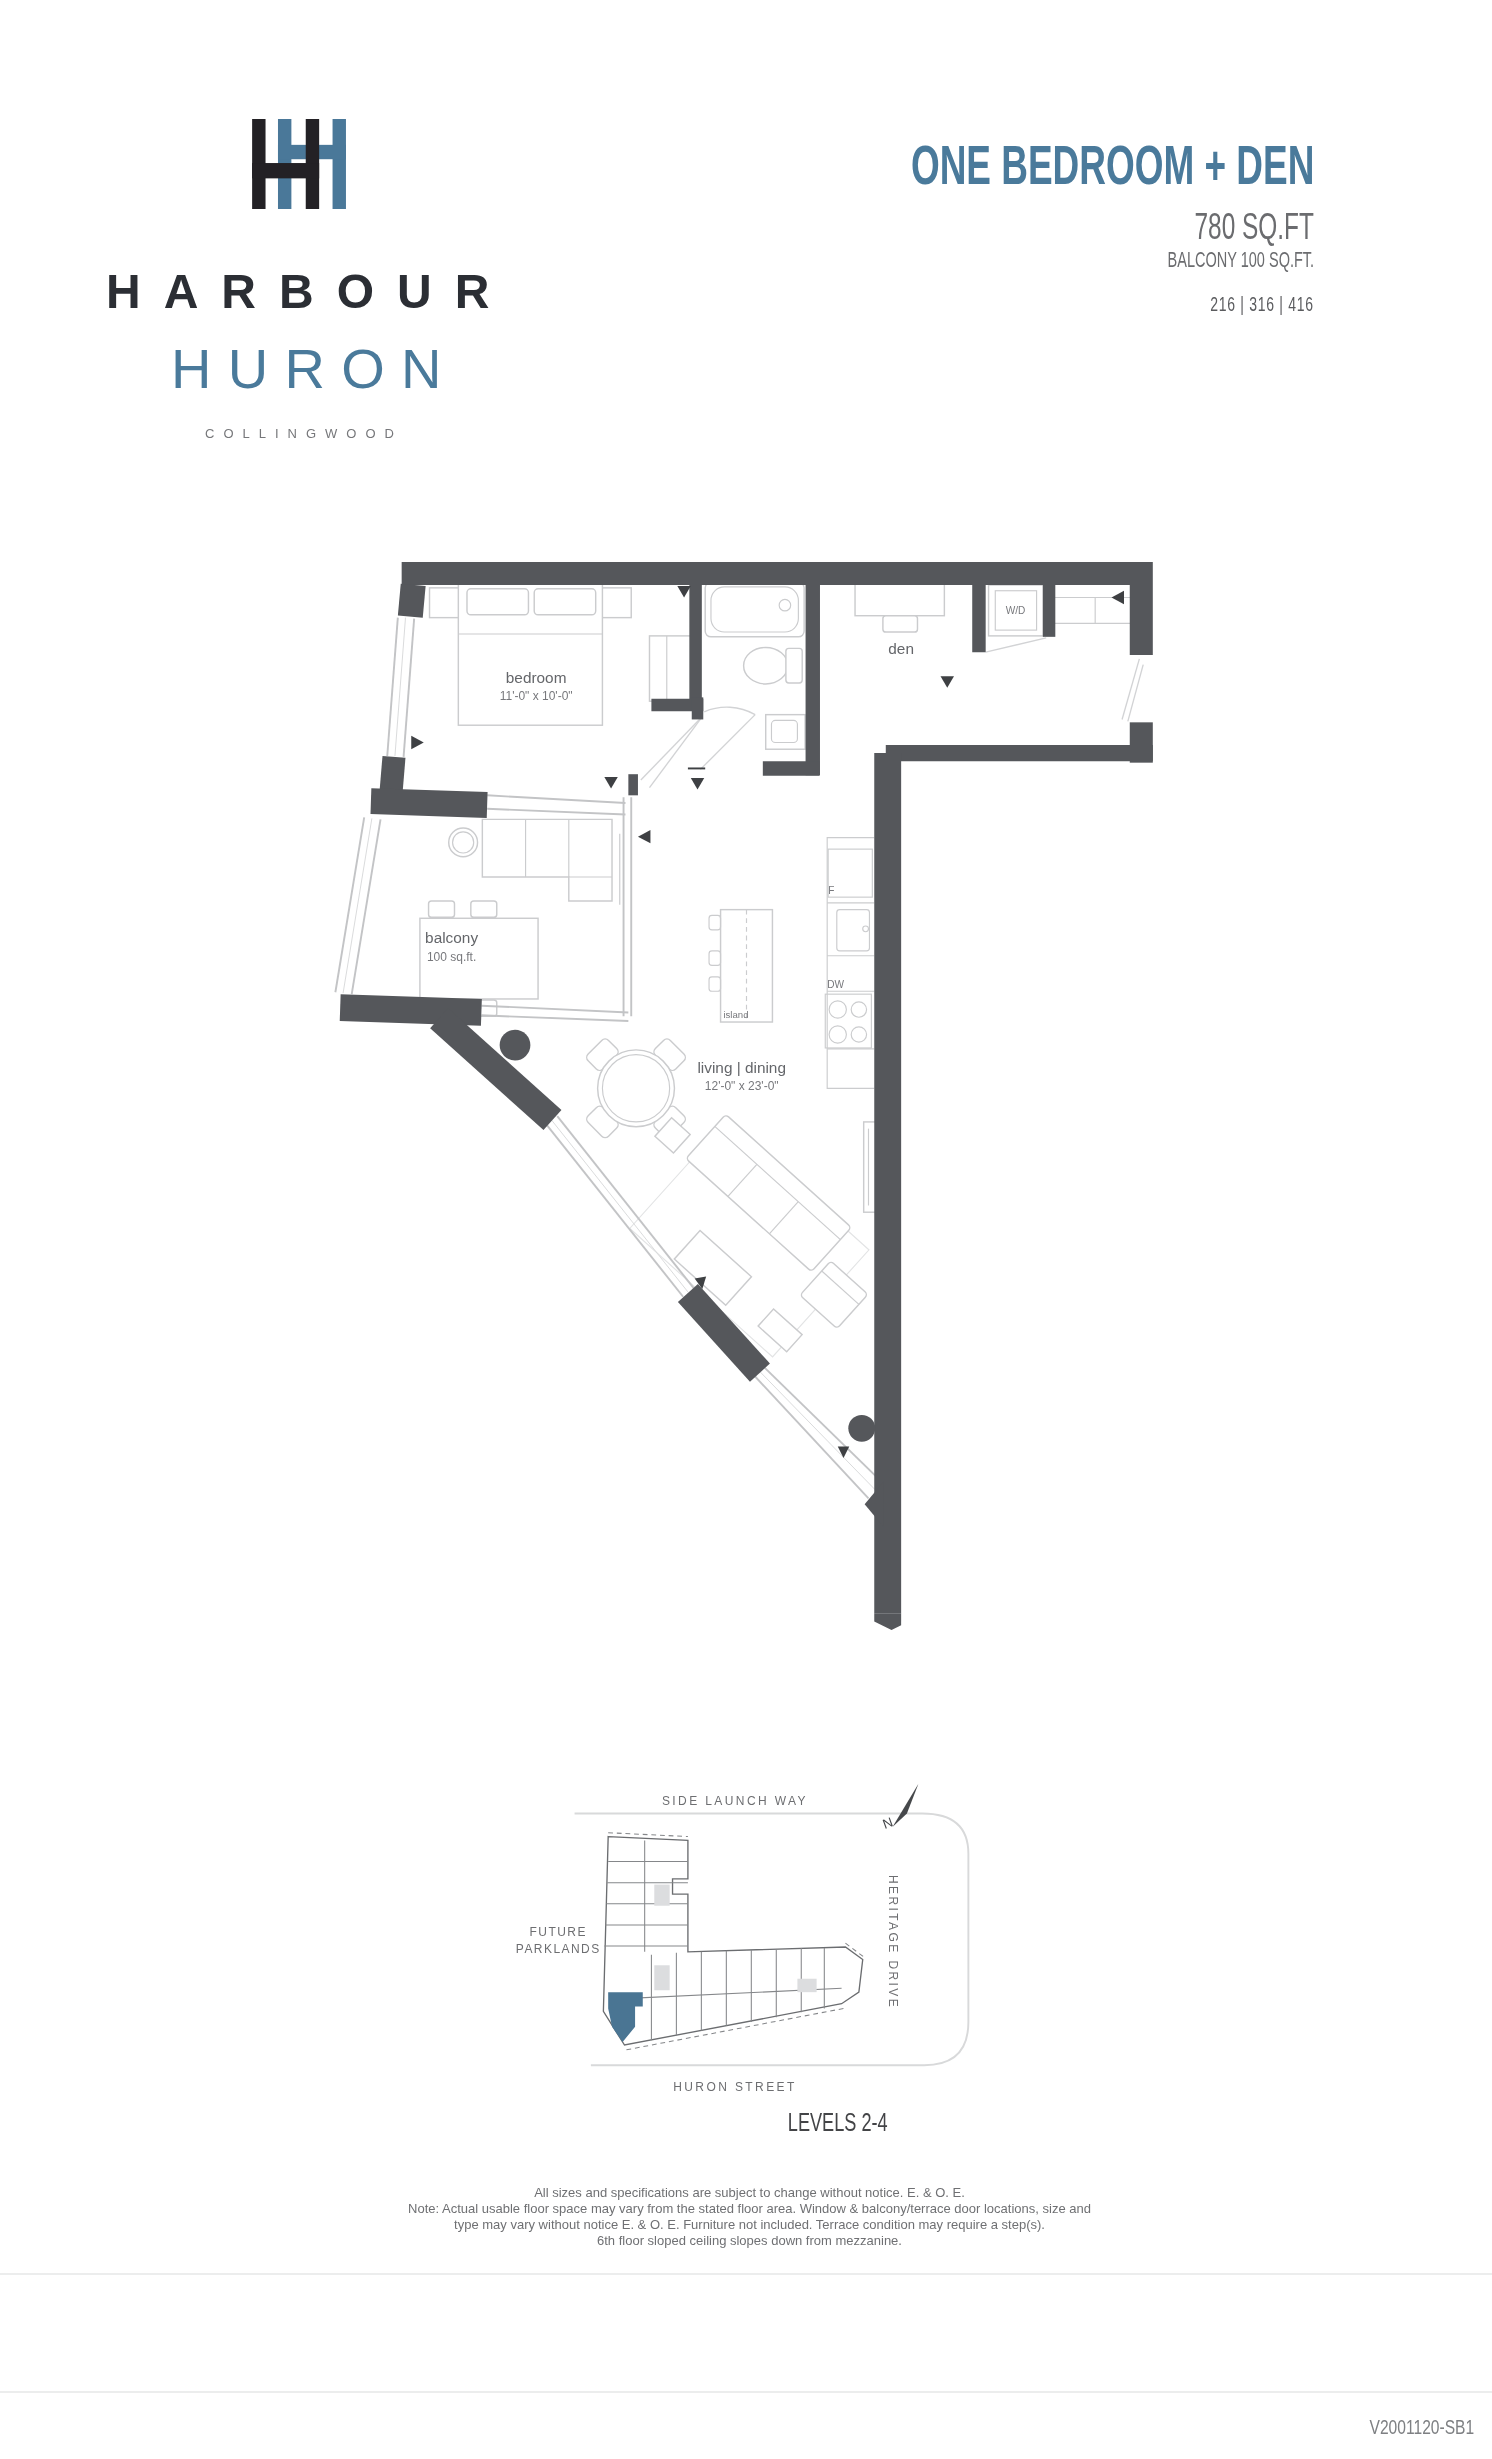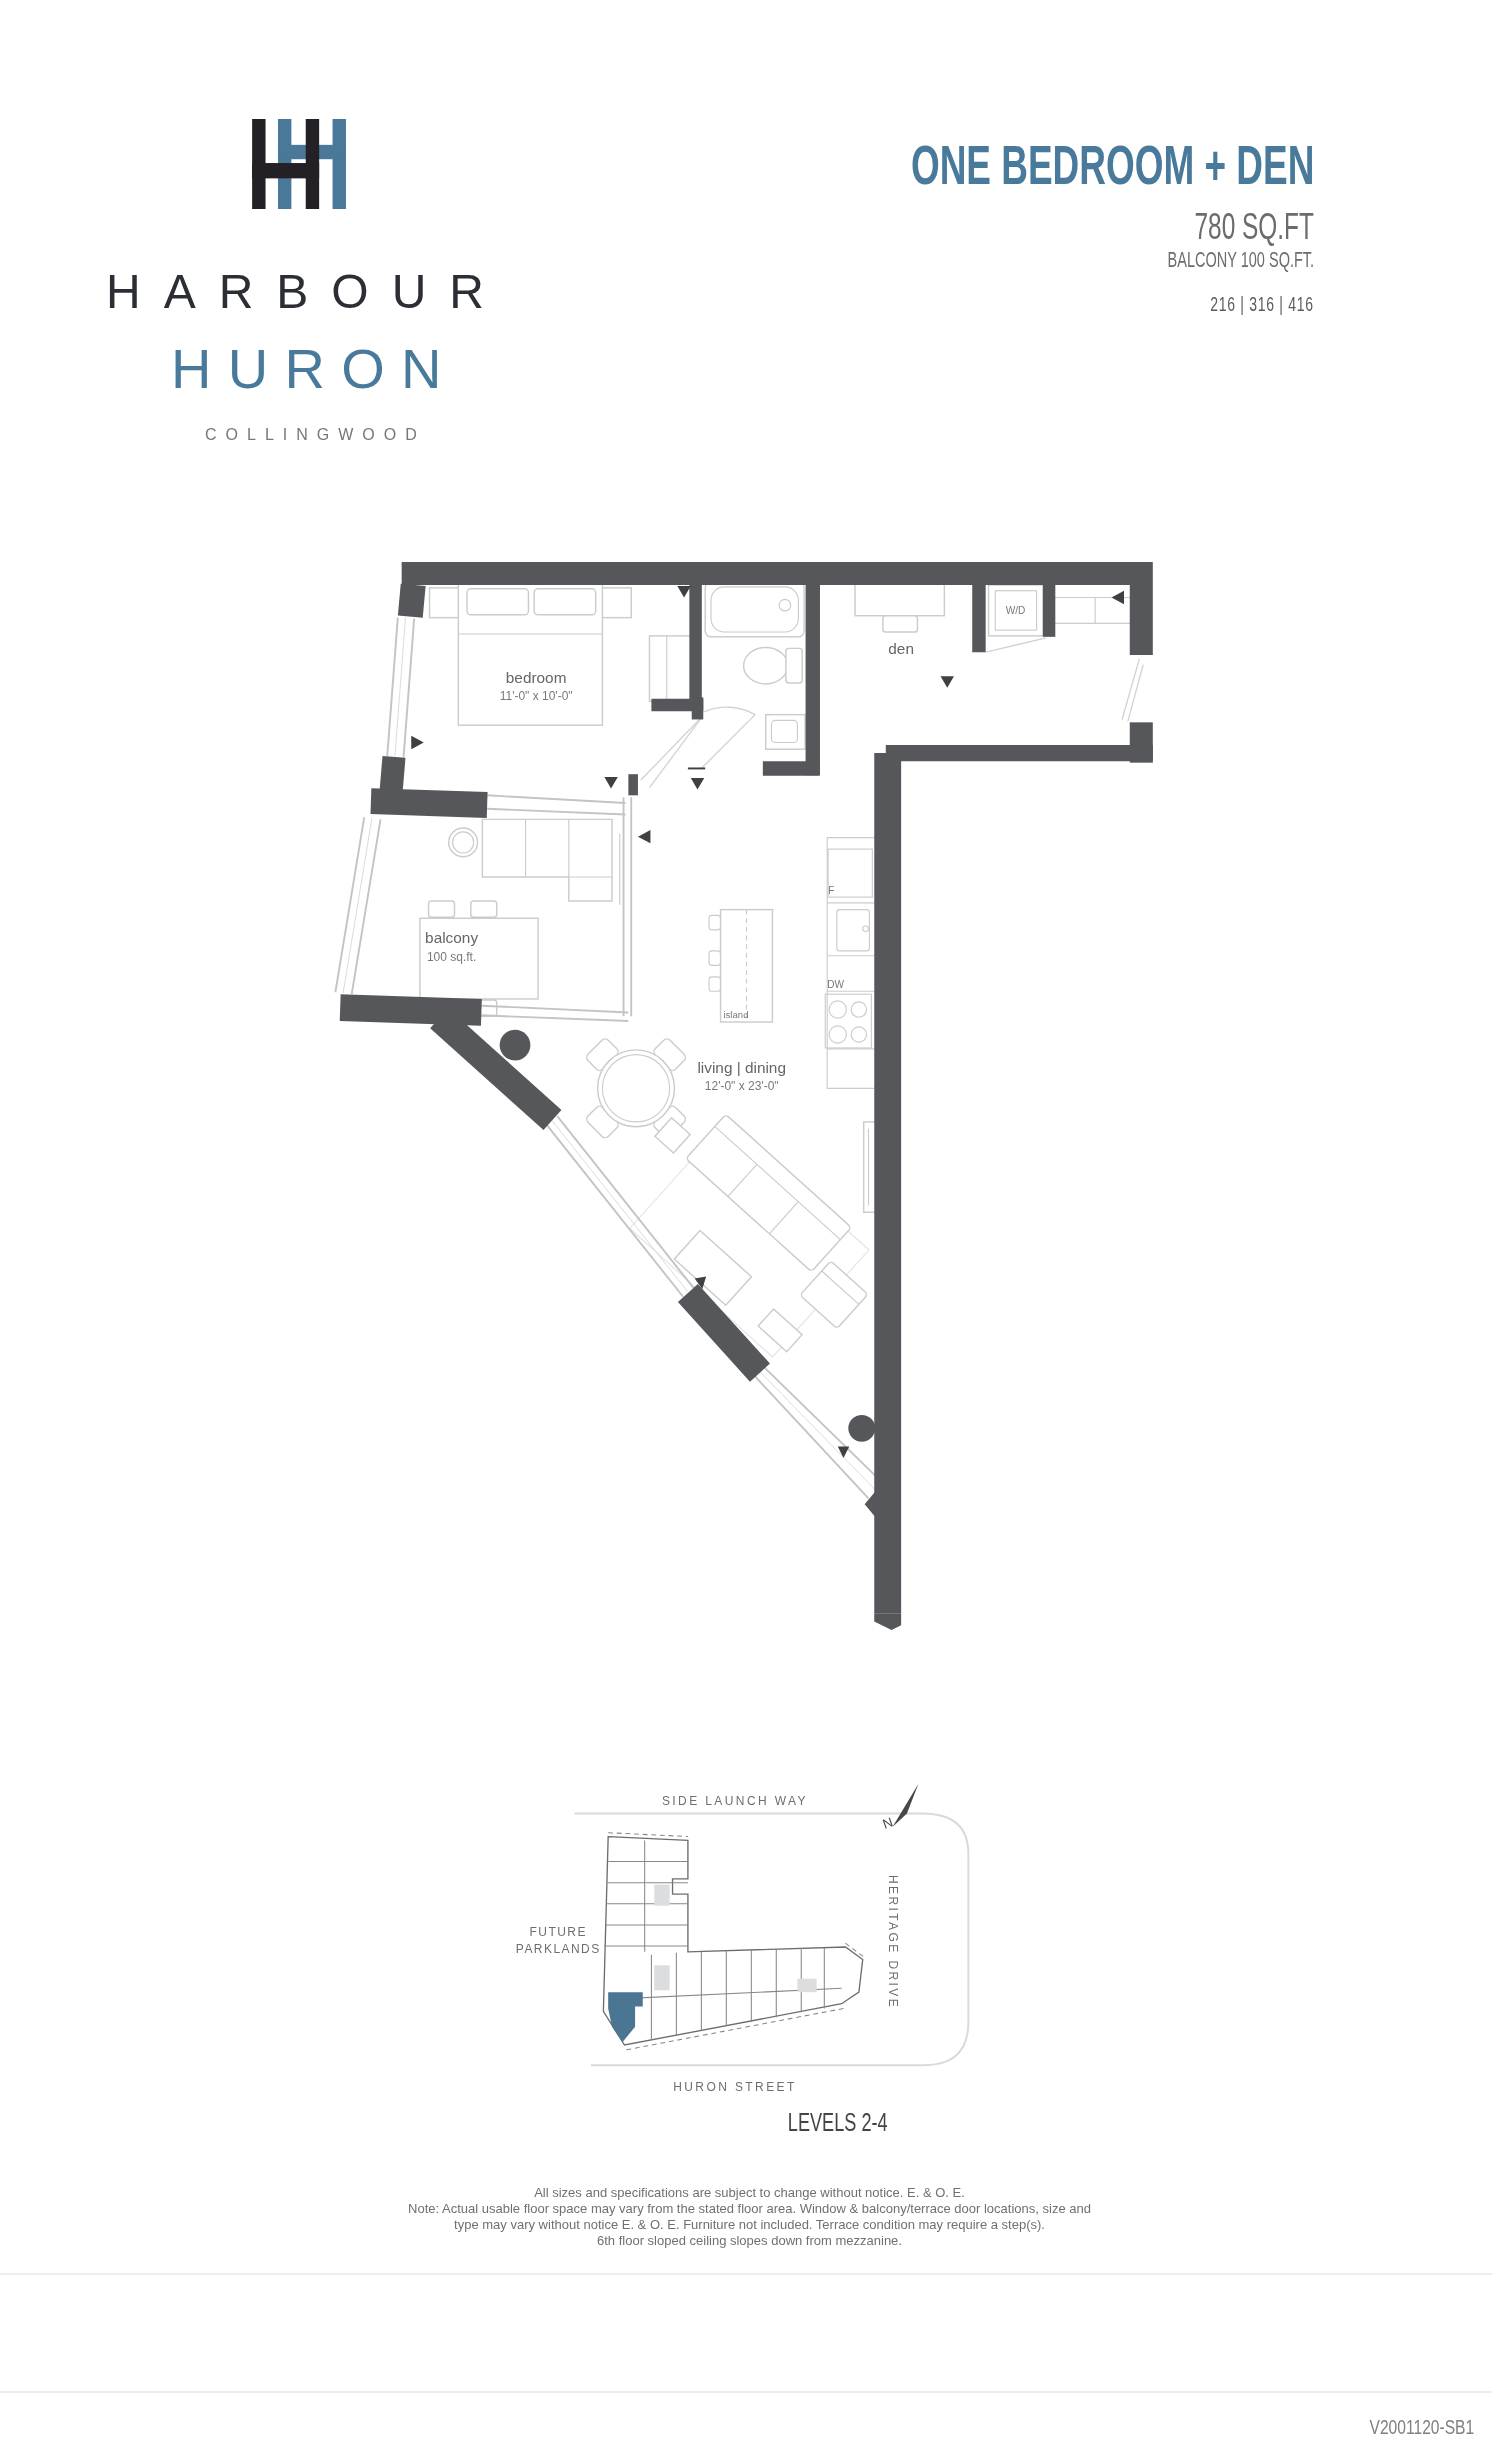--- a/index.html
+++ b/index.html
@@ -3,25 +3,25 @@
 <meta charset="utf-8">
 <style>
   html,body{margin:0;padding:0;}
   body{
     width:1493px;height:2459px;position:relative;background:#ffffff;
     font-family:"Liberation Sans",sans-serif;overflow:hidden;
   }
   
   .logo-wrap{position:absolute;left:0;top:0;width:615px;height:461px;}
   .logo-mark{position:absolute;left:252px;top:119px;width:96px;height:90px;}
-  .logo-word1{position:absolute;left:106px;top:268px;font-size:48px;font-weight:400;
+  .logo-word1{position:absolute;left:106px;top:268px;font-size:48px;font-weight:700;
     letter-spacing:23px;color:#2b2e34;line-height:1;white-space:nowrap;}
   .logo-word2{position:absolute;left:171px;top:341px;font-size:56px;font-weight:400;
     letter-spacing:16.3px;color:#4a7a9b;line-height:1;white-space:nowrap;}
-  .logo-word3{position:absolute;left:205px;top:427px;font-size:16px;font-weight:400;
+  .logo-word3{position:absolute;left:205px;top:427px;font-size:13px;font-weight:400;
     letter-spacing:9px;color:#76777a;line-height:1;white-space:nowrap;}
   
   .titleblock{position:absolute;top:109px;right:179px;width:596px;height:211px;margin-top:28px;}
   .titleblock > div{position:absolute;right:0;line-height:1;white-space:nowrap;}
   .t1{top:0;font-size:56px;font-weight:bold;color:#4a7a9b;transform:scaleX(.66);transform-origin:100% 50%;}
   .t2{top:71px;font-size:37px;color:#6b6c6f;transform:scaleX(.66);transform-origin:100% 50%;}
   .t3{top:112px;font-size:22px;color:#6b6c6f;transform:scaleX(.66);transform-origin:100% 50%;}
   .t4{top:157px;font-size:20px;color:#5a5b5e;letter-spacing:1px;transform:scaleX(.7);transform-origin:100% 50%;}
   
   .plansvg{position:absolute;left:0;top:0;}

